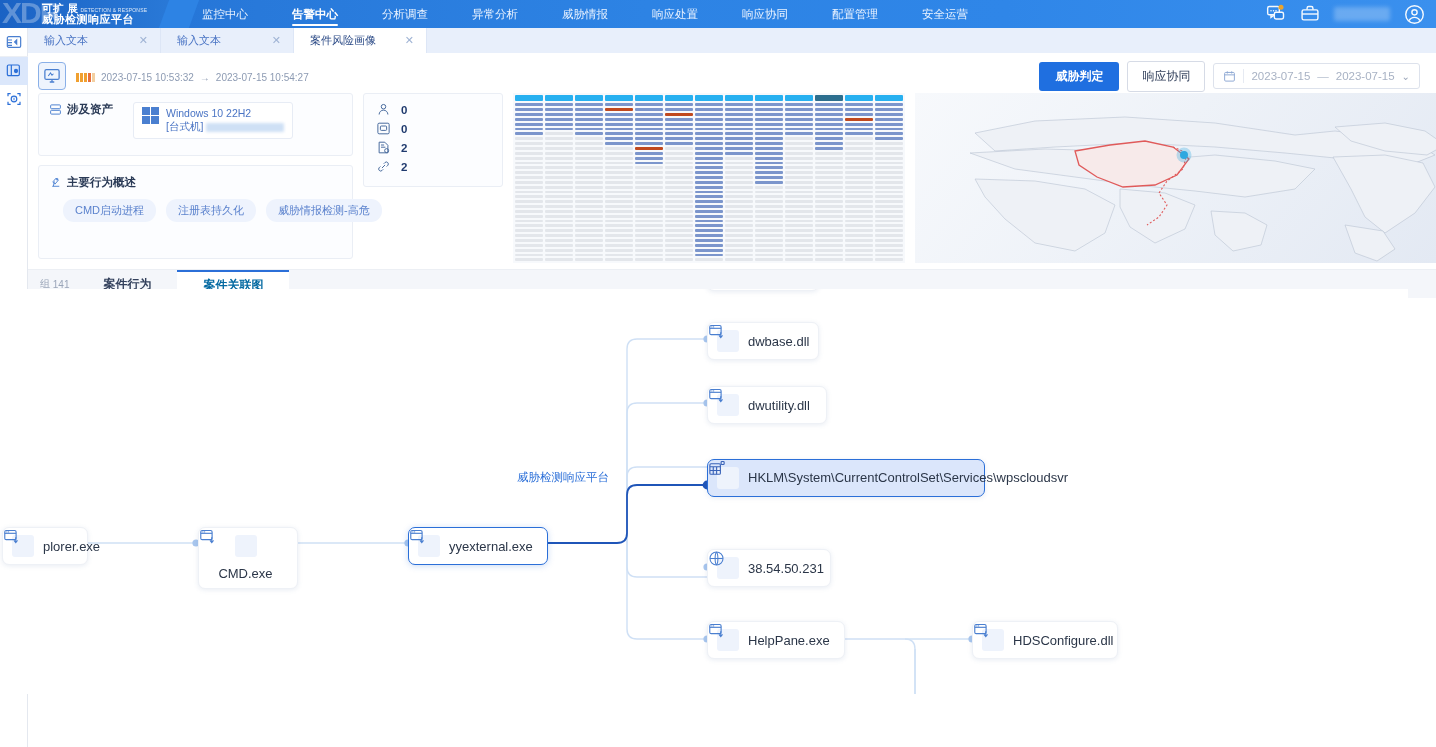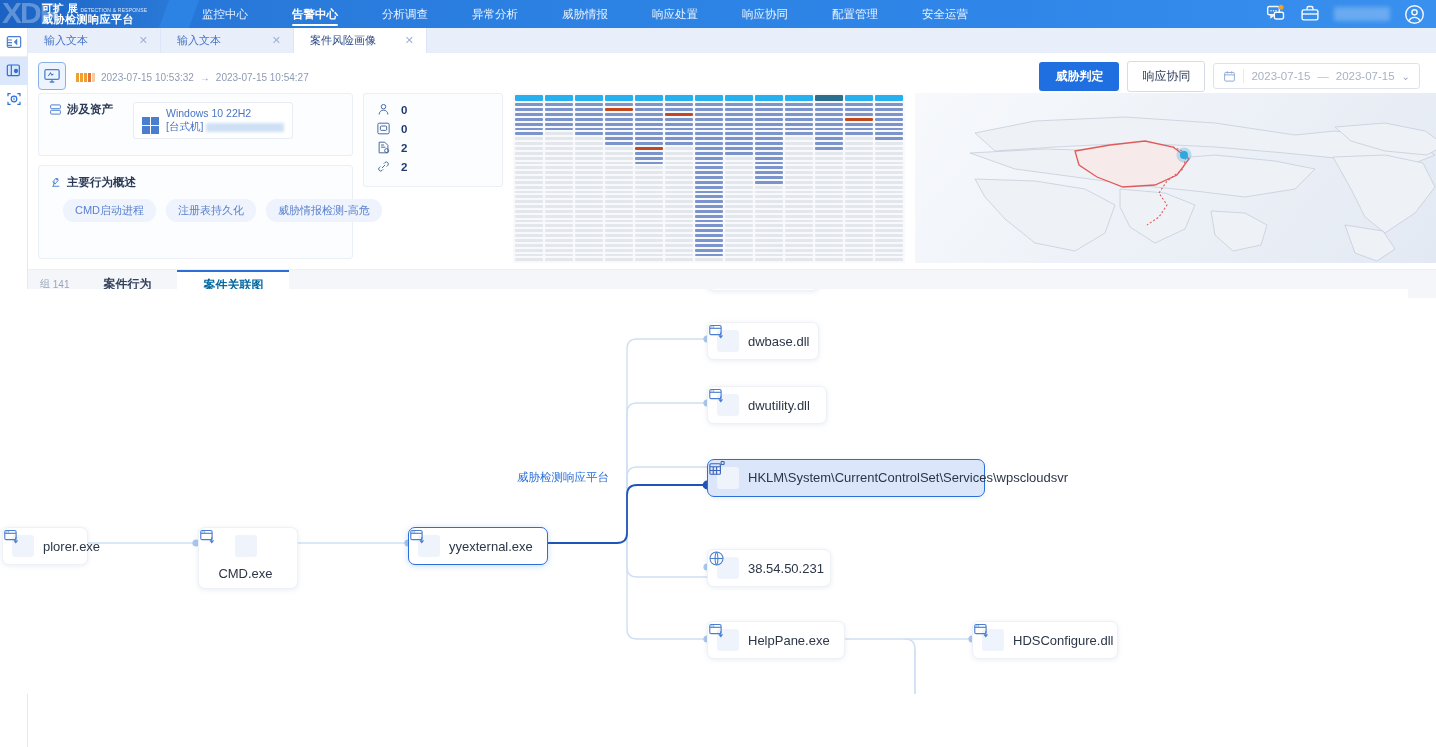--- a/index.html
+++ b/index.html
@@ -80,21 +80,21 @@
   .dp-txt { font-size:11.5px; color:#a8b2c4; }
   .dp-dash { font-size:11.5px; color:#b7c0d0; }
   .dp-caret { margin-left:auto; color:#9aa5b8; font-size:10px; }
 
   
   .summary { display:flex; padding: 0 0 0 10px; gap:10px; height: 170px; }
   .card { border:1px solid #eaeef5; border-radius:3px; background:#fcfdff; }
   .card-assets { width:315px; height:63px; padding:8px 10px; display:flex; align-items:flex-start; }
   .cardlbl { font-size:11.5px; color:#2a3a56; font-weight:bold; display:flex; align-items:center; gap:5px; }
   .assetchip { margin-left:20px; border:1px solid #e7ecf5; border-radius:3px; background:#fff;
-               padding:4px 8px; display:flex; gap:7px; align-items:flex-end; }
+               padding:4px 8px; display:flex; gap:7px; align-items:flex-start; }
   .winlogo { width:17px; height:17px; display:grid; grid-template-columns:1fr 1fr;
              grid-template-rows:1fr 1fr; gap:1.5px; }
   .winlogo span { background:#4a7fd0; display:block; }
   .asset-l1 { font-size:10.5px; color:#4a74c4; }
   .asset-l2 { font-size:10.5px; color:#4a74c4; display:flex; align-items:center; gap:3px; margin-top:1px;}
   .asset-blur { width:78px; height:9px; background:#cfe0f5; border-radius:1px; filter:blur(1.5px); }
 
   .card-behavior { width:315px; height:94px; padding:9px 10px; margin-top:0; }
   .tags { display:flex; gap:10px; margin-top:9px; padding-left:14px; }
   .tag { background:#eef3fd; color:#5b82cd; font-size:11px; padding:4px 12px; border-radius:11px;

